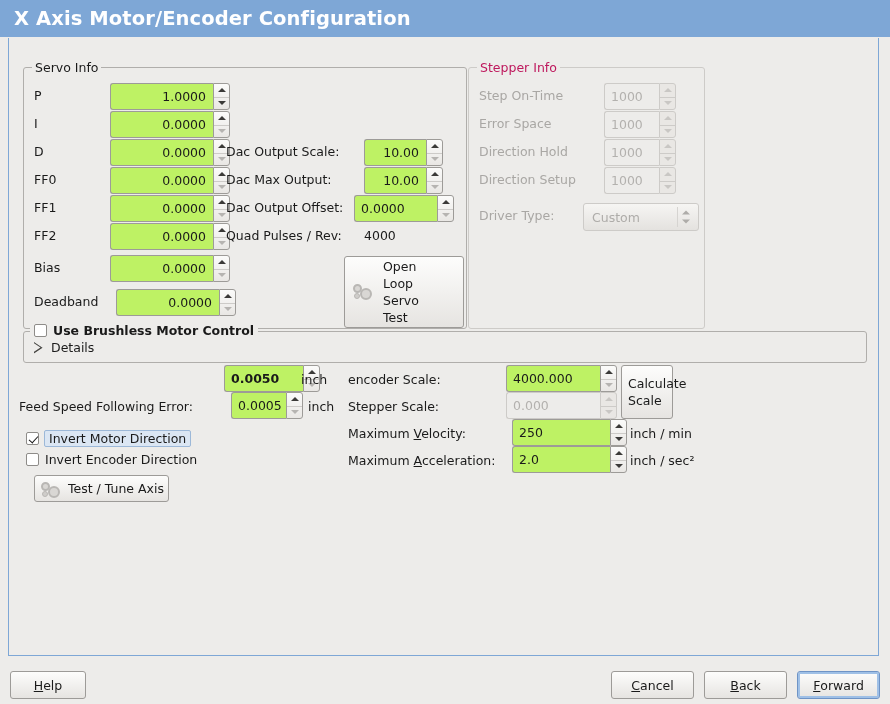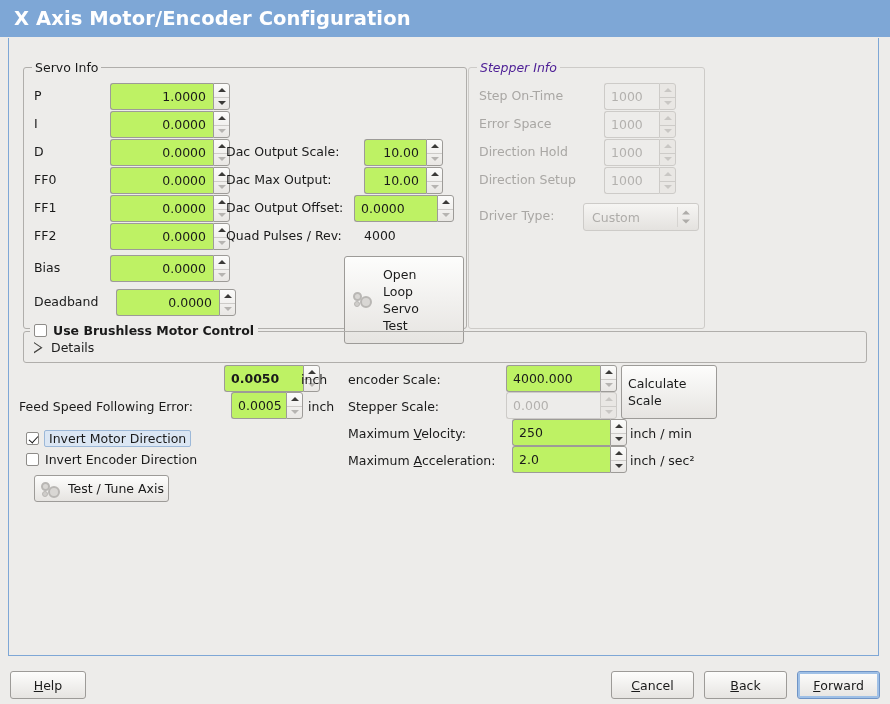--- a/index.html
+++ b/index.html
@@ -38,21 +38,21 @@
     position: absolute;
     border: 1px solid #b0aeab;
     border-radius: 3px;
   }
   .frame > .frame-title {
     position: absolute; top: -8px; left: 8px;
     background: #edecea; padding: 0 3px;
     font-size: 12.5px; white-space: nowrap;
   }
   .frame.disabled { border-color: #cdcbc8; }
-  .frame.disabled > .frame-title { color: #4c1d95; font-style: italic; }
+  .frame.disabled > .frame-title { color: #be185d; }
 
   
   .lbl { position: absolute; white-space: nowrap; line-height: 16px; font-size: 12.5px; }
   .lbl.dim { color: #a9a7a4; }
   .mn { text-decoration: underline; }
 
   
   .spin {
     position: absolute; height: 27px;
     display: flex; align-items: stretch;
@@ -282,21 +282,21 @@
           </div>
       </div>
       <div class="spin left arrow-dim-down" style="left:330px; top:127px; width:100px;">
         <div class="entry">0.0000</div>
         <div class="btns">
             <div class="up"></div>
             <div class="dn"></div>
           </div>
       </div>
 
-      <div class="btn" style="left:320px; top:188px; width:120px; height:88px; justify-content:flex-start; padding-left:8px;">
+      <div class="btn" style="left:320px; top:188px; width:120px; height:72px; justify-content:flex-start; padding-left:8px;">
         <div class="gears">
           <div class="g g1"></div>
             <div class="g g2"></div>
             <div class="g g3"></div>
         </div>
         <div style="margin-left:8px; line-height:17px; text-align:left;">
           <div>Open</div>
           <div>Loop</div>
           <div>Servo</div>
           <div>Test</div>
@@ -410,21 +410,21 @@
 
     <div class="lbl" style="left:339px; top:361px;">Stepper Scale:</div>
     <div class="spin left disabled" style="left:497px; top:354px; width:111px;">
       <div class="entry">0.000</div>
       <div class="btns">
           <div class="up"></div>
           <div class="dn"></div>
         </div>
     </div>
 
-    <div class="btn" style="left:612px; top:327px; width:96px; height:54px; flex-direction:column; align-items:flex-start; padding-left:6px; justify-content:center;">
+    <div class="btn" style="left:612px; top:327px; width:52px; height:54px; flex-direction:column; align-items:flex-start; padding-left:6px; justify-content:center;">
       <span style="line-height:17px;">Calculate</span>
       <span style="line-height:17px;">Scale</span>
     </div>
 
     <div class="lbl" style="left:339px; top:388px;">
       <span>Maximum </span><span class="mn">V</span><span>elocity:</span>
     </div>
     <div class="spin left" style="left:503px; top:381px; width:115px;">
       <div class="entry">250</div>
       <div class="btns">

